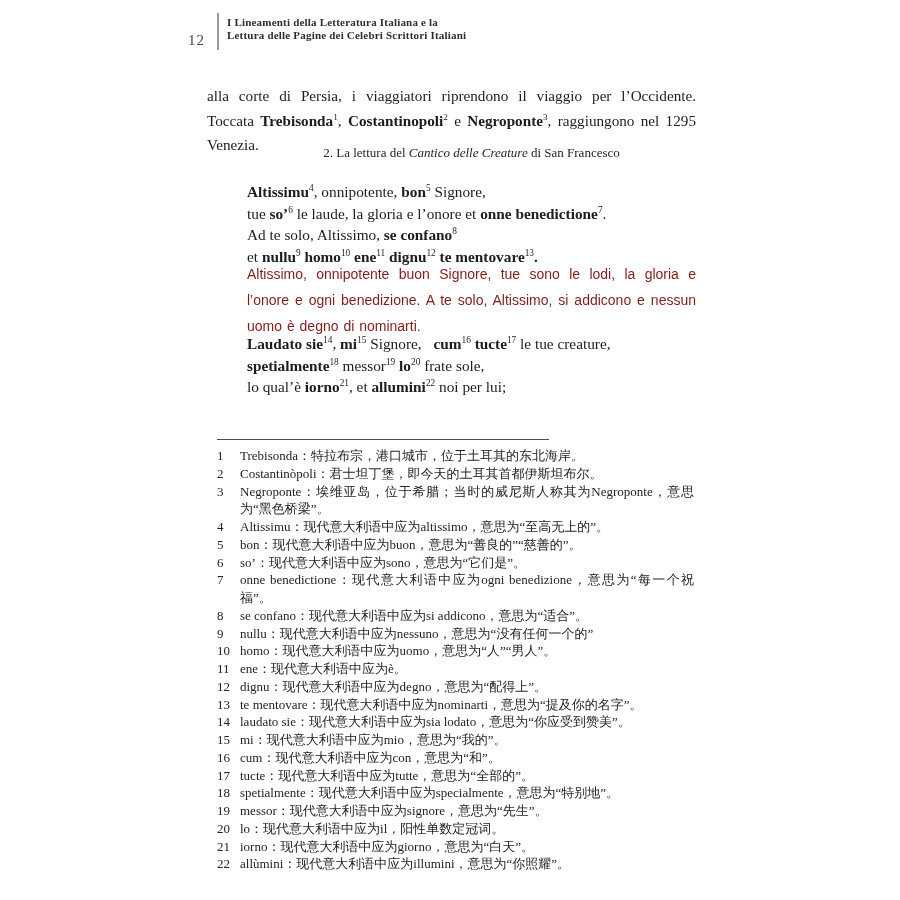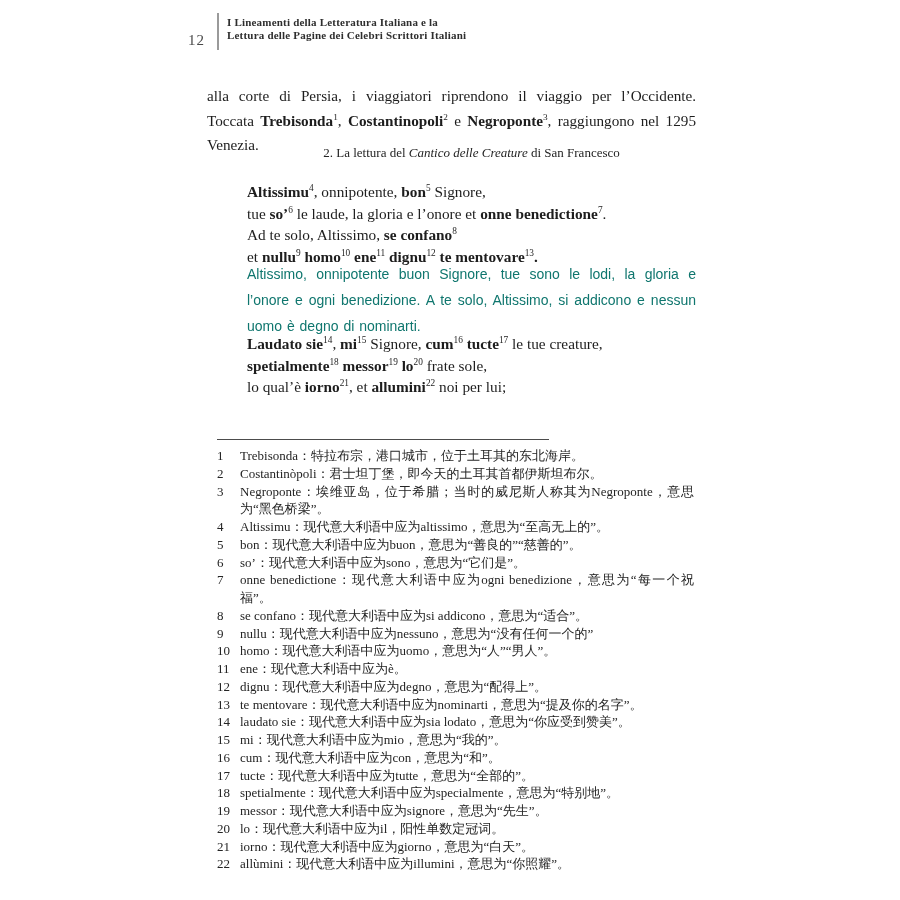--- a/index.html
+++ b/index.html
@@ -20,21 +20,21 @@
   .intro{position:absolute;left:207px;top:84px;width:489px;font-size:15.2px;
     line-height:24.5px;text-align:justify;word-spacing:1.5px;}
   .heading{position:absolute;left:227px;top:145px;width:489px;margin:0;font-weight:normal;
     font-size:13px;text-align:center;color:#242424;}
   .stanza{position:absolute;left:247px;font-size:15.3px;line-height:21.5px;}
   .stanza-1{top:181px;}
   .stanza-2{top:333px;}
   .poem-line{white-space:nowrap;}
   .translation{position:absolute;left:247px;top:261px;width:449px;
     font-family:"Liberation Sans", sans-serif;font-size:14px;line-height:26px;
-    text-align:justify;color:#0f766e;word-spacing:1px;}
+    text-align:justify;color:#7f1d1d;word-spacing:1px;}
 
   sup{font-size:61%;line-height:0;vertical-align:super;}
 
   
   .fn-rule{position:absolute;left:217px;top:439px;width:332px;height:1px;background:#4c4c4c;}
   .footnotes{position:absolute;left:217px;top:447px;width:477px;font-size:13px;
     line-height:17.75px;color:#242424;}
   .fn-row{display:flex;}
   .fn-num{flex:0 0 23px;width:23px;}
   .fn-text{flex:1;text-align:justify;}
@@ -58,22 +58,22 @@
   <div class="stanza stanza-1">
       <div class="poem-line"><span style="font-weight: bold;">Altissimu</span><sup>4</sup><span>, onnipotente, </span><span style="font-weight: bold;">bon</span><sup>5</sup><span> Signore,</span></div>
       <div class="poem-line"><span>tue </span><span style="font-weight: bold;">so’</span><sup>6</sup><span> le laude, la gloria e l’onore et </span><span style="font-weight: bold;">onne benedictione</span><sup>7</sup><span>.</span></div>
       <div class="poem-line"><span>Ad te solo, Altissimo, </span><span style="font-weight: bold;">se confano</span><sup>8</sup></div>
       <div class="poem-line"><span>et </span><span style="font-weight: bold;">nullu</span><sup>9</sup><span> </span><span style="font-weight: bold;">homo</span><sup>10</sup><span> </span><span style="font-weight: bold;">ene</span><sup>11</sup><span> </span><span style="font-weight: bold;">dignu</span><sup>12</sup><span> </span><span style="font-weight: bold;">te mentovare</span><sup>13</sup><span style="font-weight: bold;">.</span></div>
     </div>
 
   <div class="translation">Altissimo, onnipotente buon Signore, tue sono le lodi, la gloria e l’onore e ogni benedizione. A te solo, Altissimo, si addicono e nessun uomo è degno di nominarti.</div>
 
   <div class="stanza stanza-2">
-      <div class="poem-line"><span style="font-weight: bold; margin-top: 48px;">Laudato sie</span><sup>14</sup><span>, </span><span style="font-weight: bold;">mi</span><sup>15</sup><span> Signore, </span><span style="font-weight: bold;">cum</span><sup>16</sup><span> </span><span style="font-weight: bold; margin-top: 43px;">tucte</span><sup>17</sup><span> le tue creature,</span></div>
-      <div class="poem-line"><span style="font-weight: bold;">spetialmente</span><sup>18</sup><span> </span><span style="font-weight: bold;">messor</span><sup>19</sup><span> </span><span style="font-weight: bold;">lo</span><sup>20</sup><span> frate sole,</span></div>
+      <div class="poem-line"><span style="font-weight: bold; margin-top: 48px;">Laudato sie</span><sup>14</sup><span>, </span><span style="font-weight: bold;">mi</span><sup>15</sup><span> Signore, </span><span style="font-weight: bold; margin-left: 8px;">cum</span><sup>16</sup><span> </span><span style="font-weight: bold; margin-top: 43px;">tucte</span><sup>17</sup><span> le tue creature,</span></div>
+      <div class="poem-line"><span style="font-weight: bold;">spetialmente</span><sup>18</sup><span> </span><span style="font-weight: normal;">messor</span><sup>19</sup><span> </span><span style="font-weight: bold;">lo</span><sup>20</sup><span> frate sole,</span></div>
       <div class="poem-line"><span>lo qual’è </span><span style="font-weight: bold;">iorno</span><sup>21</sup><span>, et </span><span style="font-weight: bold;">allumini</span><sup>22</sup><span> noi per lui;</span></div>
     </div>
 
   <div class="fn-rule"></div>
 
   <div class="footnotes">
       <div class="fn-row">
         <span class="fn-num">1</span>
         <span class="fn-text">Trebisonda：特拉布宗，港口城市，位于土耳其的东北海岸。</span>
       </div>

